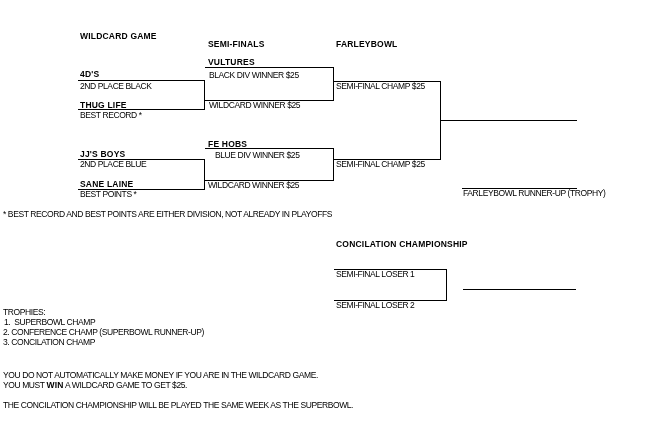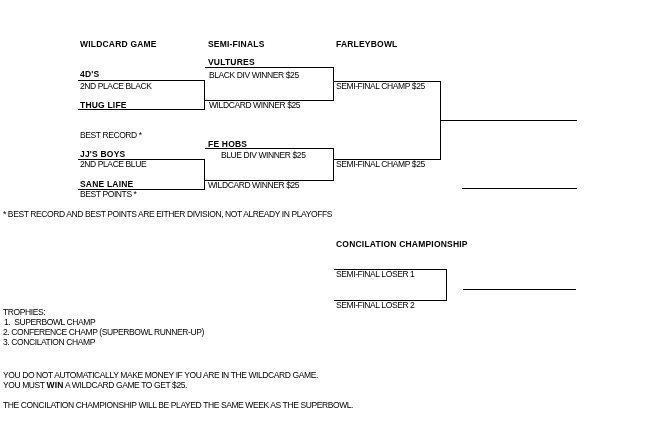--- a/index.html
+++ b/index.html
@@ -49,39 +49,40 @@
     <div class="line" style="left: 78px; top: 189px; width: 126px; height: 1px;"></div>
     <div class="line" style="left: 204px; top: 159px; width: 1px; height: 31px;"></div>
     <div class="line" style="left: 333px; top: 159px; width: 108px; height: 1px;"></div>
     <div class="line" style="left: 440px; top: 81px; width: 1px; height: 79px;"></div>
     <div class="line" style="left: 440px; top: 120px; width: 137px; height: 1px;"></div>
     <div class="line" style="left: 462px; top: 188px; width: 115px; height: 1px;"></div>
     <div class="line" style="left: 334px; top: 269px; width: 113px; height: 1px;"></div>
     <div class="line" style="left: 334px; top: 300px; width: 113px; height: 1px;"></div>
     <div class="line" style="left: 446px; top: 269px; width: 1px; height: 32px;"></div>
     <div class="line" style="left: 463px; top: 289px; width: 113px; height: 1px;"></div>
-    <div class="label bold" style="left: 80px; top: 39px;">WILDCARD GAME</div>
+    <div class="label bold" style="left: 80px; top: 31px;">WILDCARD GAME</div>
     <div class="label bold" style="left: 208px; top: 39px;">SEMI-FINALS</div>
     <div class="label bold" style="left: 336px; top: 39px;">FARLEYBOWL</div>
     <div class="label bold" style="left: 80px; top: 69px;">4D'S</div>
     <div class="label" style="left: 80px; top: 81px;">2ND PLACE BLACK</div>
     <div class="label bold" style="left: 80px; top: 100px;">THUG LIFE</div>
-    <div class="label" style="left: 80px; top: 110px; margin-top: 20px;">BEST RECORD *</div>
+    <div class="label" style="left: 80px; top: 110px;">BEST RECORD *</div>
     <div class="label bold" style="left: 208px; top: 57px;">VULTURES</div>
     <div class="label" style="left: 209px; top: 70px;">BLACK DIV WINNER $25</div>
     <div class="label" style="left: 209px; top: 100px;">WILDCARD WINNER $25</div>
     <div class="label bold" style="left: 80px; top: 149px;">JJ'S BOYS</div>
     <div class="label" style="left: 80px; top: 159px;">2ND PLACE BLUE</div>
     <div class="label bold" style="left: 80px; top: 179px;">SANE LAINE</div>
     <div class="label" style="left: 80px; top: 189px;">BEST POINTS *</div>
     <div class="label bold" style="left: 208px; top: 139px;">FE HOBS</div>
-    <div class="label" style="left: 202px; top: 150px; padding-left: 19px;">BLUE DIV WINNER $25</div>
+    <div class="label" style="left: 196px; top: 150px; padding-left: 19px;">BLUE DIV WINNER $25</div>
     <div class="label" style="left: 208px; top: 180px;">WILDCARD WINNER $25</div>
     <div class="label" style="left: 336px; top: 81px;">SEMI-FINAL CHAMP $25</div>
     <div class="label" style="left: 336px; top: 159px;">SEMI-FINAL CHAMP $25</div>
+    <div class="label" style="left: 463px; top: 188px;">FARLEYBOWL RUNNER-UP (TROPHY)</div>
     <div class="label bold" style="left: 336px; top: 239px;">CONCILATION CHAMPIONSHIP</div>
     <div class="label" style="left: 3px; top: 209px;">* BEST RECORD AND BEST POINTS ARE EITHER DIVISION, NOT ALREADY IN PLAYOFFS</div>
     <div class="label" style="left: 336px; top: 269px;">SEMI-FINAL LOSER 1</div>
     <div class="label" style="left: 336px; top: 300px;">SEMI-FINAL LOSER 2</div>
     <div class="label" style="left: 3px; top: 307px;">TROPHIES:</div>
     <div class="label" style="left: 4px; top: 317px;">1.  SUPERBOWL CHAMP</div>
     <div class="label" style="left: 3px; top: 327px; text-align: center;">2. CONFERENCE CHAMP (SUPERBOWL RUNNER-UP)</div>
     <div class="label" style="left: 3px; top: 337px;">3. CONCILATION CHAMP</div>
     <div class="label" style="left: 3px; top: 370px;">YOU DO NOT AUTOMATICALLY MAKE MONEY IF YOU ARE IN THE WILDCARD GAME.</div>
     <div class="label" style="left: 3px; top: 380px;"><span>YOU MUST </span><span class="bold">WIN</span><span> A WILDCARD GAME TO GET $25.</span></div>

